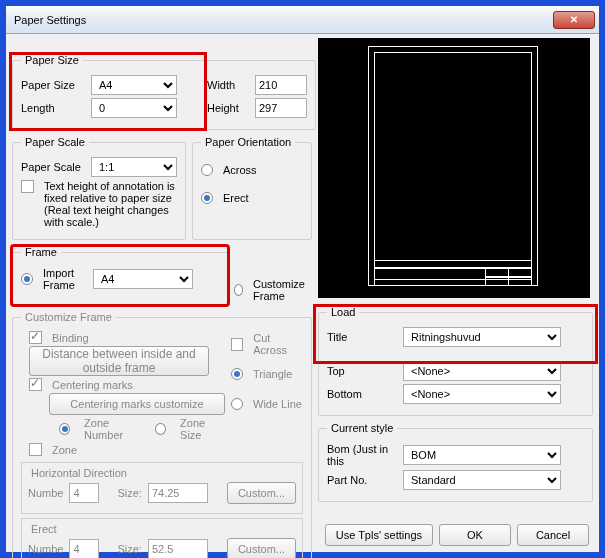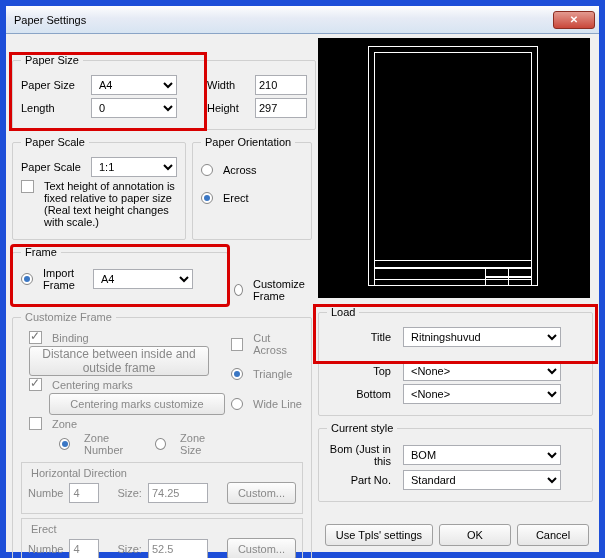--- a/index.html
+++ b/index.html
@@ -29,21 +29,21 @@
   .preview { width:272px; height:260px; background:#000; position:relative; margin-bottom:8px; }
   .page-outer { position:absolute; left:50px; top:8px; width:170px; height:240px; border:1px solid #fff; }
   .page-inner { position:absolute; left:56px; top:14px; width:158px; height:228px; border:1px solid #fff; }
   .tblk { position:absolute; left:56px; bottom:12px; right:58px; height:26px; }
   .tblk div { position:absolute; border:1px solid #fff; }
   .check { width:13px; height:13px; border:1px solid #a0a0a0; display:inline-block; background:#fff; margin-right:4px; position:relative; }
   .check.on::after { content:"✓"; position:absolute; top:-3px; left:0; font-size:12px; color:#777; }
   .radio { width:12px; height:12px; border:1px solid #888; border-radius:50%; display:inline-block; margin-right:4px; position:relative; background:#fff; }
   .radio.on::after { content:""; position:absolute; top:2px; left:2px; width:6px; height:6px; background:#3b77c4; border-radius:50%; }
   .botbar { position:absolute; left:0; right:0; bottom:6px; display:flex; justify-content:flex-end; gap:6px; padding-right:10px; }
-  .panel-load .row .lbl2 { width:70px; text-align:right; padding-right:6px; }
+  .panel-load .row .lbl2 { width:70px; padding-right:6px; }
   .panel-load select { width:158px; }
   .inner-fs { border:1px solid #d0d0d0; padding:4px 6px 6px 6px; margin-top:4px; }
   .cust-frame { padding-left:8px; }
   .cust-frame .row { margin:2px 0; }
 </style>
 </head>
 <body>
 
 <div class="window">
   <div class="titlebar">
@@ -124,30 +124,30 @@
             <div class="row">
                 <button disabled="" style="width:180px; height:30px; font-size:12px">Distance between inside and outside frame</button>
               </div>
             <div class="row disabled">
                 <span class="check on"></span>
                 <span>Centering marks</span>
               </div>
             <div class="row">
                 <button disabled="" style="width:176px; margin-left:20px">Centering marks customize</button>
               </div>
-            <div class="row disabled">
-                <span class="check"></span>
-                <span>Zone</span>
-              </div>
             <div class="row disabled" style="margin-left:30px; gap:10px">
               <span class="radio on"></span>
                 <span>Zone Number</span>
               <span class="radio"></span>
                 <span>Zone Size</span>
             </div>
+            <div class="row disabled">
+                <span class="check"></span>
+                <span>Zone</span>
+              </div>
           </div>
           <div style="flex:1">
             <div class="row disabled">
                 <span class="check"></span>
                 <span>Cut Across</span>
               </div>
             <div class="row disabled" style="margin-top:12px">
                 <span class="radio on"></span>
                 <span>Triangle</span>
               </div>

